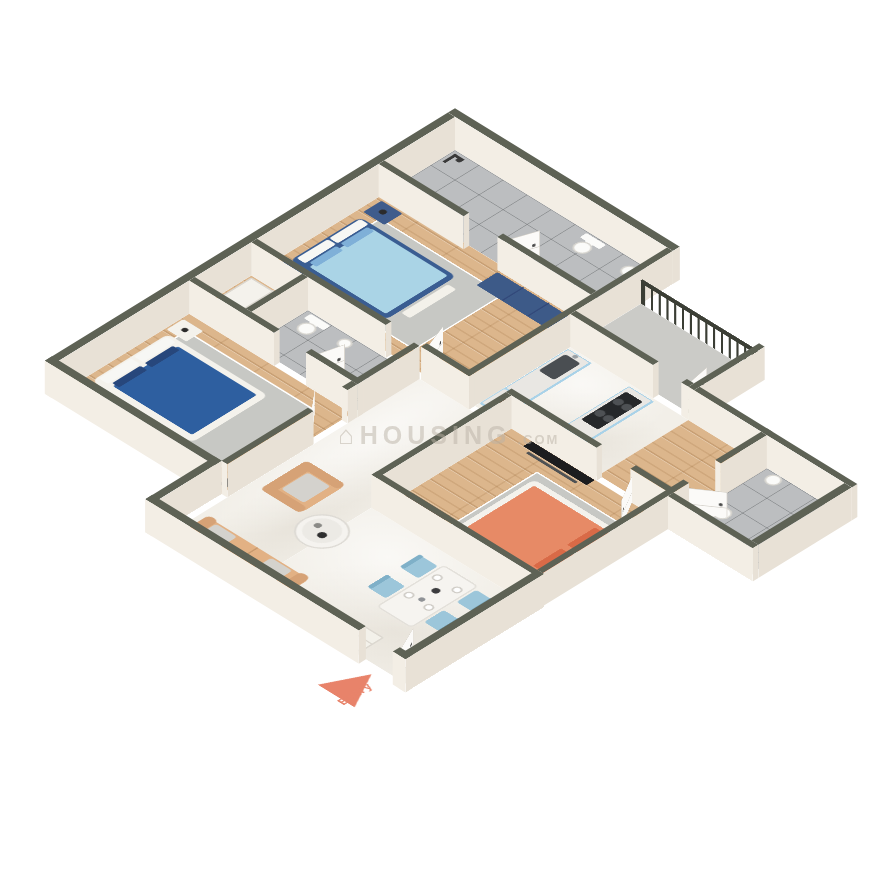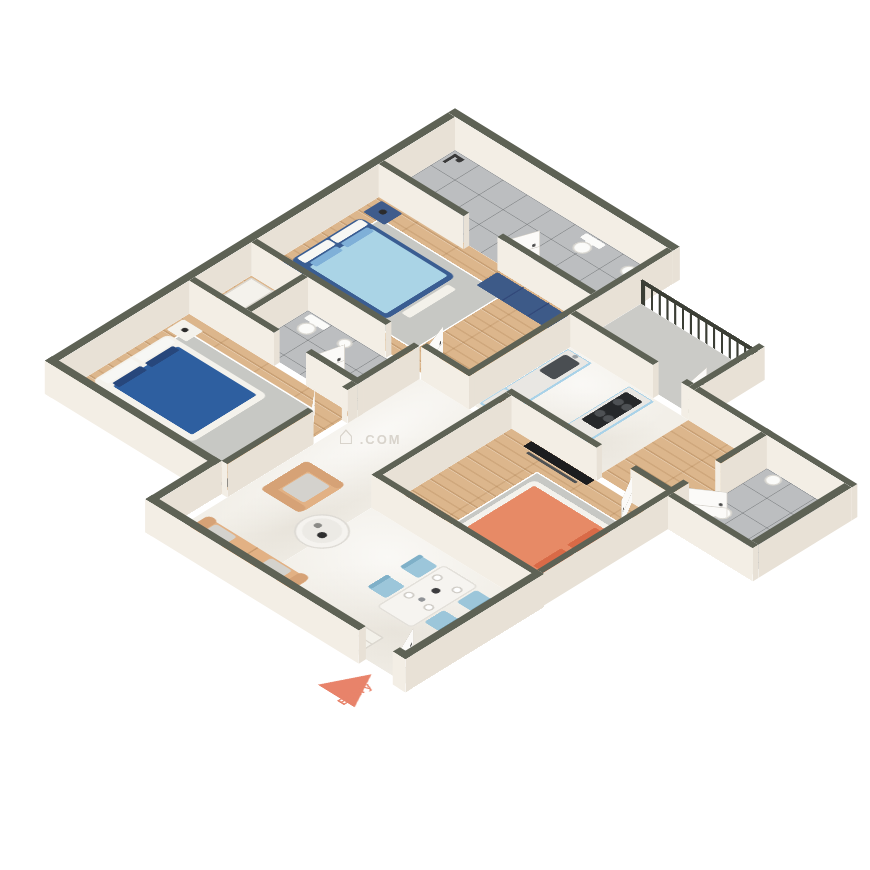--- a/index.html
+++ b/index.html
@@ -270,15 +270,16 @@
       <div class="item" style="left: 542px; top: 492px; width: 6px; height: 28px; background: rgb(127, 176, 200); border-radius: 2px; transform: translateZ(3px);"></div>
       <div class="item" style="left: 522px; top: 538px; width: 26px; height: 28px; background: rgb(156, 198, 218); border-radius: 4px; transform: translateZ(2px);"></div>
       <div class="item" style="left: 542px; top: 538px; width: 6px; height: 28px; background: rgb(127, 176, 200); border-radius: 2px; transform: translateZ(3px);"></div>
       <div class="item" style="left: 448px; top: 612px; width: 64px; height: 34px; background: rgb(243, 241, 234); border-radius: 2px; border: 2px solid rgb(220, 216, 208); transform: translateZ(2px);"></div>
       <div class="item" style="left: 448px; top: 628px; width: 64px; height: 2px; background: rgb(220, 216, 208); transform: translateZ(3px);"></div>
       <div class="item" style="left: 518px; top: 662px; width: 52px; height: 50px; background: rgb(232, 131, 106); clip-path: polygon(50% 0px, 100% 100%, 0px 100%); transform: translateZ(1px);"></div>
       <div class="scenetext" style="left: 546px; top: 718px; color: rgb(232, 131, 106); font-size: 15px; transform: rotateZ(-90deg) translateZ(1px);">Entry</div>
     </div>
   <div class="watermark">
     <span class="wm-icon">⌂</span>
+    <span class="wm-main">HOUSING</span>
     <span class="wm-suffix">.COM</span>
   </div>
 </div>
 
 </body></html>

